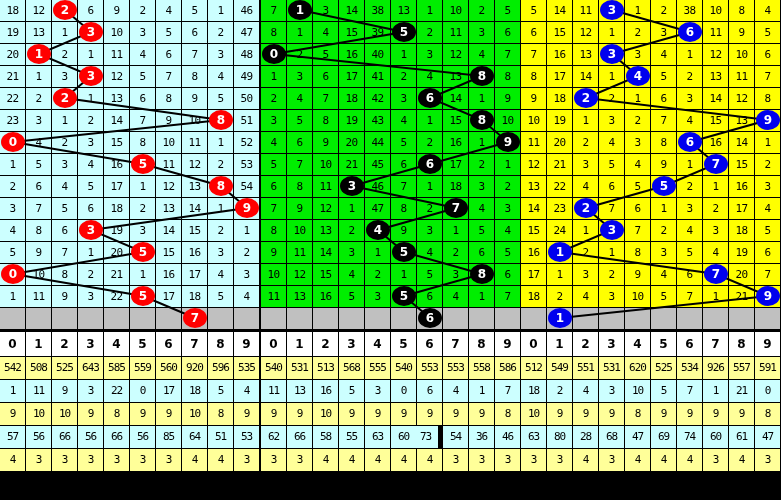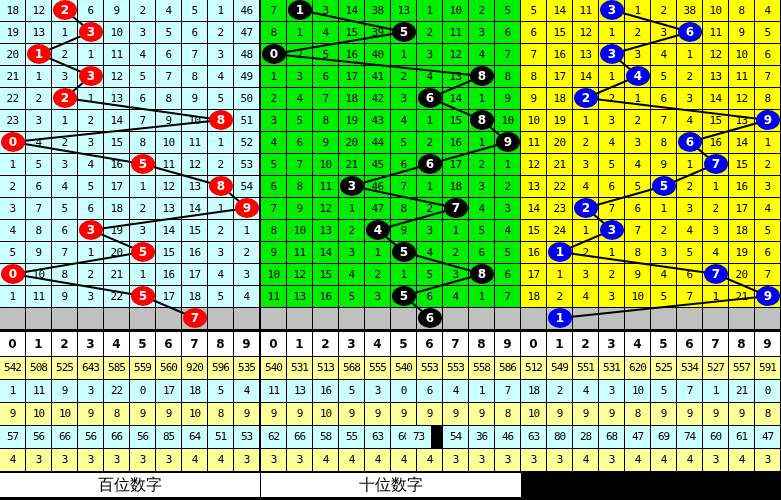--- a/index.html
+++ b/index.html
@@ -239,21 +239,20 @@
       <div class="st" style="left: 0px; top: 449px; height: 23px; line-height: 22px; width: 26px; background: rgb(255, 255, 153);">4</div>
       <div class="st" style="left: 26px; top: 449px; height: 23px; line-height: 22px; width: 26px; background: rgb(255, 255, 153);">3</div>
       <div class="st" style="left: 52px; top: 449px; height: 23px; line-height: 22px; width: 26px; background: rgb(255, 255, 153);">3</div>
       <div class="st" style="left: 78px; top: 449px; height: 23px; line-height: 22px; width: 26px; background: rgb(255, 255, 153);">3</div>
       <div class="st" style="left: 104px; top: 449px; height: 23px; line-height: 22px; width: 26px; background: rgb(255, 255, 153);">3</div>
       <div class="st" style="left: 130px; top: 449px; height: 23px; line-height: 22px; width: 26px; background: rgb(255, 255, 153);">3</div>
       <div class="st" style="left: 156px; top: 449px; height: 23px; line-height: 22px; width: 26px; background: rgb(255, 255, 153);">3</div>
       <div class="st" style="left: 182px; top: 449px; height: 23px; line-height: 22px; width: 26px; background: rgb(255, 255, 153);">4</div>
       <div class="st" style="left: 208px; top: 449px; height: 23px; line-height: 22px; width: 26px; background: rgb(255, 255, 153);">4</div>
       <div class="st" style="left: 234px; top: 449px; height: 23px; line-height: 22px; width: 26px; background: rgb(255, 255, 153);">3</div>
-      <div class="title" style="top: 473px;">百位数字</div>
     </div>
     <div class="panel" style="left: 261px;">
       <div class="cell" style="left: 0px; top: 0px; width: 26px; background: rgb(0, 238, 0);">7</div>
       <div class="cell" style="left: 26px; top: 0px; width: 26px; background: rgb(0, 238, 0);"></div>
       <div class="cell" style="left: 52px; top: 0px; width: 26px; background: rgb(0, 238, 0);">3</div>
       <div class="cell" style="left: 78px; top: 0px; width: 26px; background: rgb(0, 238, 0);">14</div>
       <div class="cell" style="left: 104px; top: 0px; width: 26px; background: rgb(0, 238, 0);">38</div>
       <div class="cell" style="left: 130px; top: 0px; width: 26px; background: rgb(0, 238, 0);">13</div>
       <div class="cell" style="left: 156px; top: 0px; width: 26px; background: rgb(0, 238, 0);">1</div>
       <div class="cell" style="left: 182px; top: 0px; width: 26px; background: rgb(0, 238, 0);">10</div>
@@ -456,35 +455,34 @@
       <div class="st" style="left: 156px; top: 403px; height: 23px; line-height: 22px; width: 26px; background: rgb(255, 255, 153);">9</div>
       <div class="st" style="left: 182px; top: 403px; height: 23px; line-height: 22px; width: 26px; background: rgb(255, 255, 153);">9</div>
       <div class="st" style="left: 208px; top: 403px; height: 23px; line-height: 22px; width: 26px; background: rgb(255, 255, 153);">9</div>
       <div class="st" style="left: 234px; top: 403px; height: 23px; line-height: 22px; width: 26px; background: rgb(255, 255, 153);">8</div>
       <div class="st" style="left: 0px; top: 426px; height: 23px; line-height: 22px; width: 26px; background: rgb(204, 255, 255);">62</div>
       <div class="st" style="left: 26px; top: 426px; height: 23px; line-height: 22px; width: 26px; background: rgb(204, 255, 255);">66</div>
       <div class="st" style="left: 52px; top: 426px; height: 23px; line-height: 22px; width: 26px; background: rgb(204, 255, 255);">58</div>
       <div class="st" style="left: 78px; top: 426px; height: 23px; line-height: 22px; width: 26px; background: rgb(204, 255, 255);">55</div>
       <div class="st" style="left: 104px; top: 426px; height: 23px; line-height: 22px; width: 26px; background: rgb(204, 255, 255);">63</div>
       <div class="st" style="left: 130px; top: 426px; height: 23px; line-height: 22px; width: 26px; background: rgb(204, 255, 255);">60</div>
-      <div class="st" style="left: 145px; top: 426px; height: 23px; line-height: 22px; width: 26px; background: rgb(204, 255, 255);">73</div>
+      <div class="st" style="left: 152px; top: 426px; height: 23px; line-height: 22px; width: 26px; background: rgb(204, 255, 255);">73</div>
       <div class="st" style="left: 182px; top: 426px; height: 23px; line-height: 22px; width: 26px; background: rgb(204, 255, 255);">54</div>
       <div class="st" style="left: 208px; top: 426px; height: 23px; line-height: 22px; width: 26px; background: rgb(204, 255, 255);">36</div>
       <div class="st" style="left: 234px; top: 426px; height: 23px; line-height: 22px; width: 26px; background: rgb(204, 255, 255);">46</div>
       <div class="st" style="left: 0px; top: 449px; height: 23px; line-height: 22px; width: 26px; background: rgb(255, 255, 153);">3</div>
       <div class="st" style="left: 26px; top: 449px; height: 23px; line-height: 22px; width: 26px; background: rgb(255, 255, 153);">3</div>
       <div class="st" style="left: 52px; top: 449px; height: 23px; line-height: 22px; width: 26px; background: rgb(255, 255, 153);">4</div>
       <div class="st" style="left: 78px; top: 449px; height: 23px; line-height: 22px; width: 26px; background: rgb(255, 255, 153);">4</div>
       <div class="st" style="left: 104px; top: 449px; height: 23px; line-height: 22px; width: 26px; background: rgb(255, 255, 153);">4</div>
       <div class="st" style="left: 130px; top: 449px; height: 23px; line-height: 22px; width: 26px; background: rgb(255, 255, 153);">4</div>
       <div class="st" style="left: 156px; top: 449px; height: 23px; line-height: 22px; width: 26px; background: rgb(255, 255, 153);">4</div>
       <div class="st" style="left: 182px; top: 449px; height: 23px; line-height: 22px; width: 26px; background: rgb(255, 255, 153);">3</div>
       <div class="st" style="left: 208px; top: 449px; height: 23px; line-height: 22px; width: 26px; background: rgb(255, 255, 153);">3</div>
       <div class="st" style="left: 234px; top: 449px; height: 23px; line-height: 22px; width: 26px; background: rgb(255, 255, 153);">3</div>
-      <div class="title" style="top: 473px;">十位数字</div>
     </div>
     <div class="panel" style="left: 521px;">
       <div class="cell" style="left: 0px; top: 0px; width: 26px; background: rgb(255, 255, 0);">5</div>
       <div class="cell" style="left: 26px; top: 0px; width: 26px; background: rgb(255, 255, 0);">14</div>
       <div class="cell" style="left: 52px; top: 0px; width: 26px; background: rgb(255, 255, 0);">11</div>
       <div class="cell" style="left: 78px; top: 0px; width: 26px; background: rgb(255, 255, 0);"></div>
       <div class="cell" style="left: 104px; top: 0px; width: 26px; background: rgb(255, 255, 0);">1</div>
       <div class="cell" style="left: 130px; top: 0px; width: 26px; background: rgb(255, 255, 0);">2</div>
       <div class="cell" style="left: 156px; top: 0px; width: 26px; background: rgb(255, 255, 0);">38</div>
       <div class="cell" style="left: 182px; top: 0px; width: 26px; background: rgb(255, 255, 0);">10</div>
@@ -658,21 +656,21 @@
       <div class="hdr" style="left: 182px; top: 332px; width: 26px;">7</div>
       <div class="hdr" style="left: 208px; top: 332px; width: 26px;">8</div>
       <div class="hdr" style="left: 234px; top: 332px; width: 26px;">9</div>
       <div class="st" style="left: 0px; top: 357px; height: 23px; line-height: 22px; width: 26px; background: rgb(255, 255, 153);">512</div>
       <div class="st" style="left: 26px; top: 357px; height: 23px; line-height: 22px; width: 26px; background: rgb(255, 255, 153);">549</div>
       <div class="st" style="left: 52px; top: 357px; height: 23px; line-height: 22px; width: 26px; background: rgb(255, 255, 153);">551</div>
       <div class="st" style="left: 78px; top: 357px; height: 23px; line-height: 22px; width: 26px; background: rgb(255, 255, 153);">531</div>
       <div class="st" style="left: 104px; top: 357px; height: 23px; line-height: 22px; width: 26px; background: rgb(255, 255, 153);">620</div>
       <div class="st" style="left: 130px; top: 357px; height: 23px; line-height: 22px; width: 26px; background: rgb(255, 255, 153);">525</div>
       <div class="st" style="left: 156px; top: 357px; height: 23px; line-height: 22px; width: 26px; background: rgb(255, 255, 153);">534</div>
-      <div class="st" style="left: 182px; top: 357px; height: 23px; line-height: 22px; width: 26px; background: rgb(255, 255, 153);">527</div>
+      <div class="st" style="left: 182px; top: 357px; height: 23px; line-height: 22px; width: 26px; background: rgb(255, 255, 153);">926</div>
       <div class="st" style="left: 208px; top: 357px; height: 23px; line-height: 22px; width: 26px; background: rgb(255, 255, 153);">557</div>
       <div class="st" style="left: 234px; top: 357px; height: 23px; line-height: 22px; width: 26px; background: rgb(255, 255, 153);">591</div>
       <div class="st" style="left: 0px; top: 380px; height: 23px; line-height: 22px; width: 26px; background: rgb(204, 255, 255);">18</div>
       <div class="st" style="left: 26px; top: 380px; height: 23px; line-height: 22px; width: 26px; background: rgb(204, 255, 255);">2</div>
       <div class="st" style="left: 52px; top: 380px; height: 23px; line-height: 22px; width: 26px; background: rgb(204, 255, 255);">4</div>
       <div class="st" style="left: 78px; top: 380px; height: 23px; line-height: 22px; width: 26px; background: rgb(204, 255, 255);">3</div>
       <div class="st" style="left: 104px; top: 380px; height: 23px; line-height: 22px; width: 26px; background: rgb(204, 255, 255);">10</div>
       <div class="st" style="left: 130px; top: 380px; height: 23px; line-height: 22px; width: 26px; background: rgb(204, 255, 255);">5</div>
       <div class="st" style="left: 156px; top: 380px; height: 23px; line-height: 22px; width: 26px; background: rgb(204, 255, 255);">7</div>
       <div class="st" style="left: 182px; top: 380px; height: 23px; line-height: 22px; width: 26px; background: rgb(204, 255, 255);">1</div>

